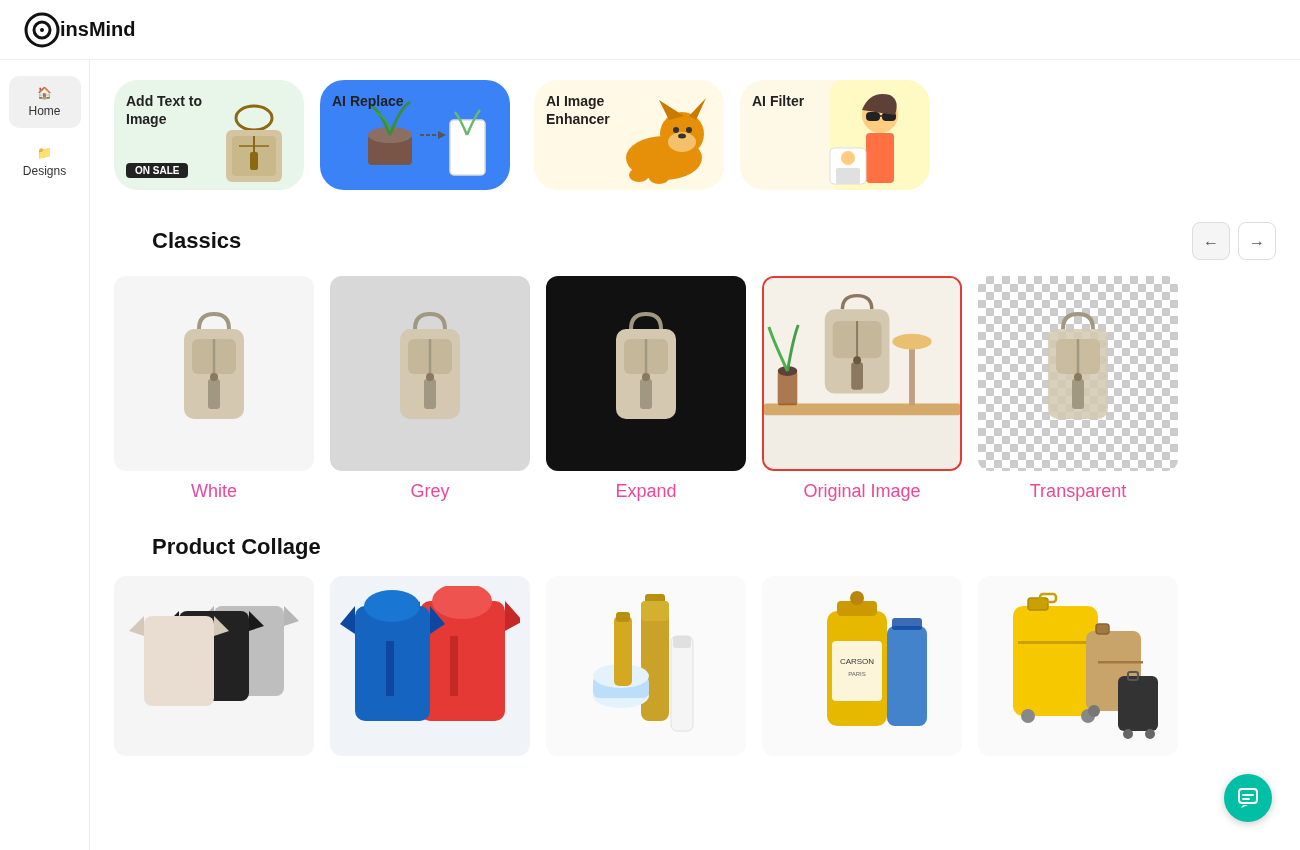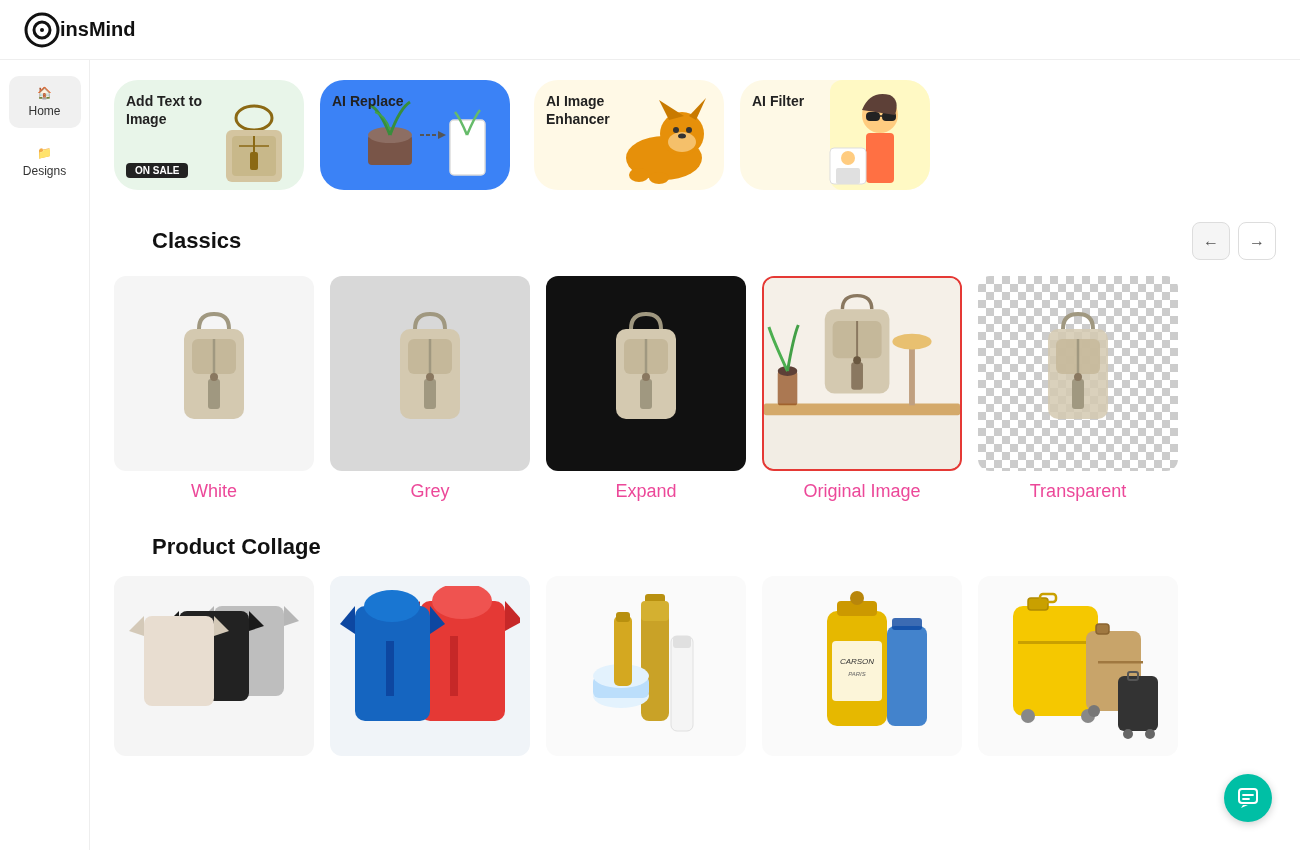--- a/index.html
+++ b/index.html
@@ -211,21 +211,20 @@
     
     .backpack {
       width: 120px;
       height: 140px;
     }
 
     
     .collage-row {
       display: flex;
       gap: 16px;
-      font-style: italic;
     }
     .collage-card {
       flex: 0 0 200px;
       height: 180px;
       border-radius: 12px;
       background: #f5f5f5;
       display: flex;
       align-items: center;
       justify-content: center;
       overflow: hidden;

